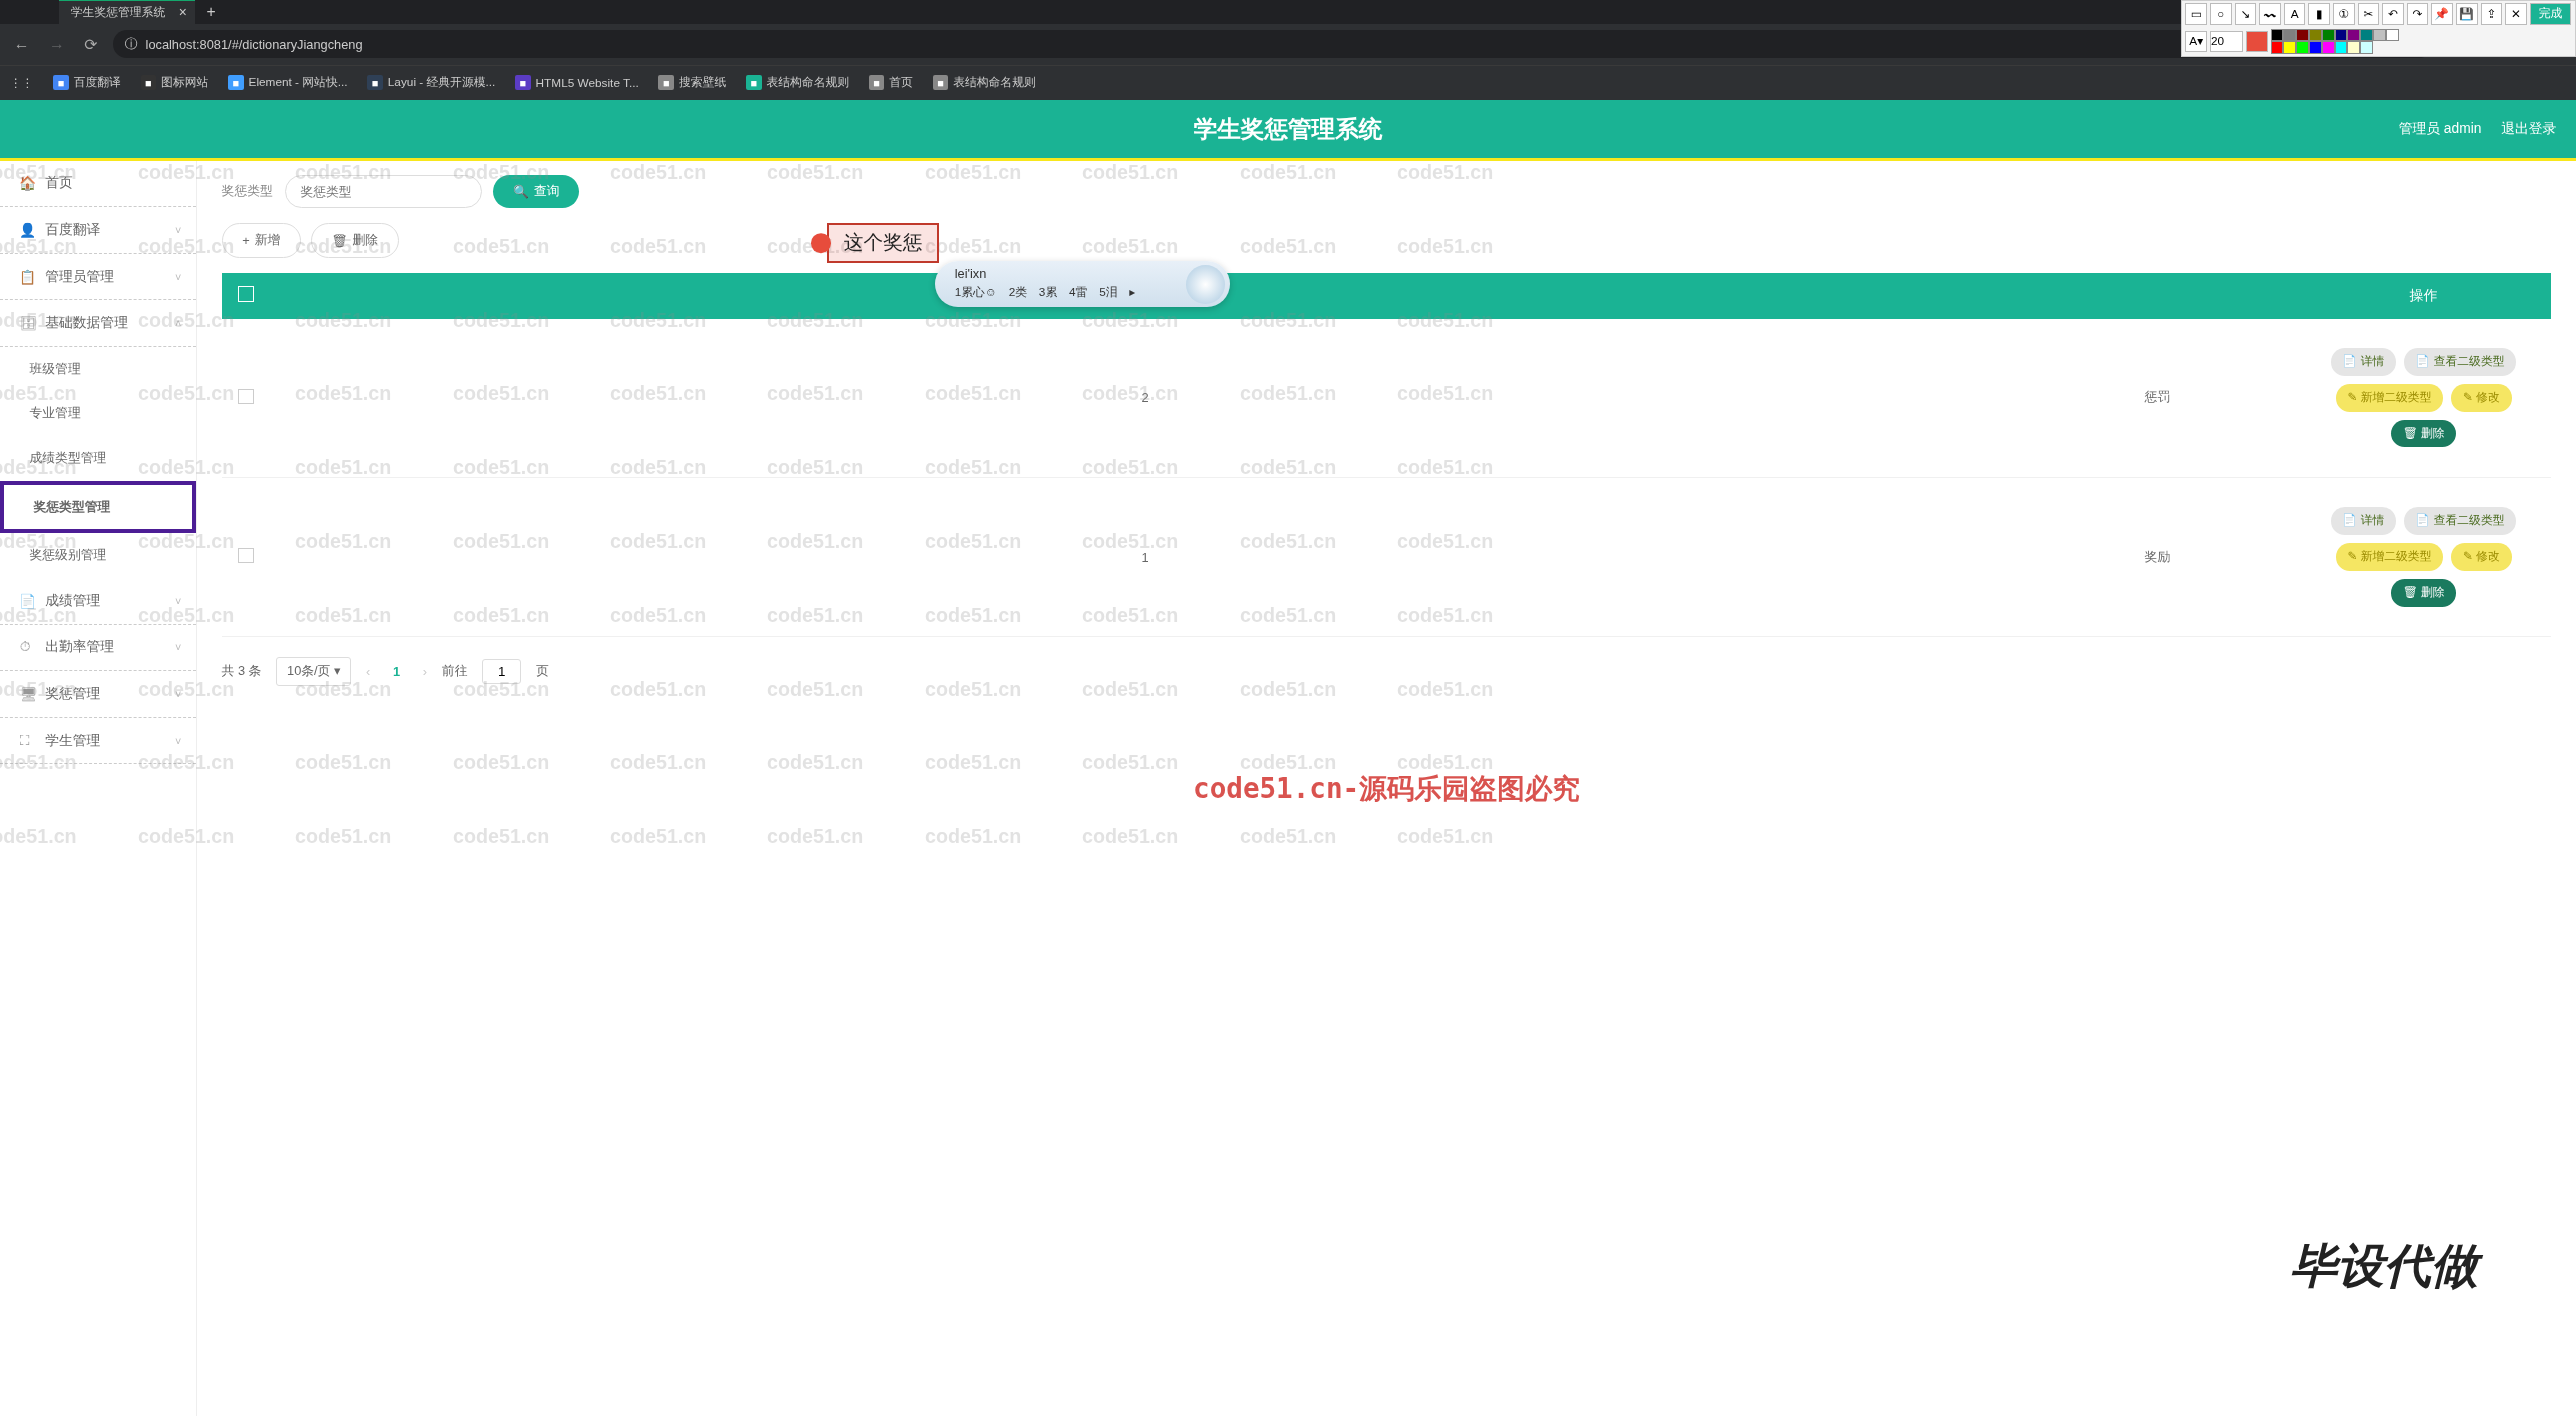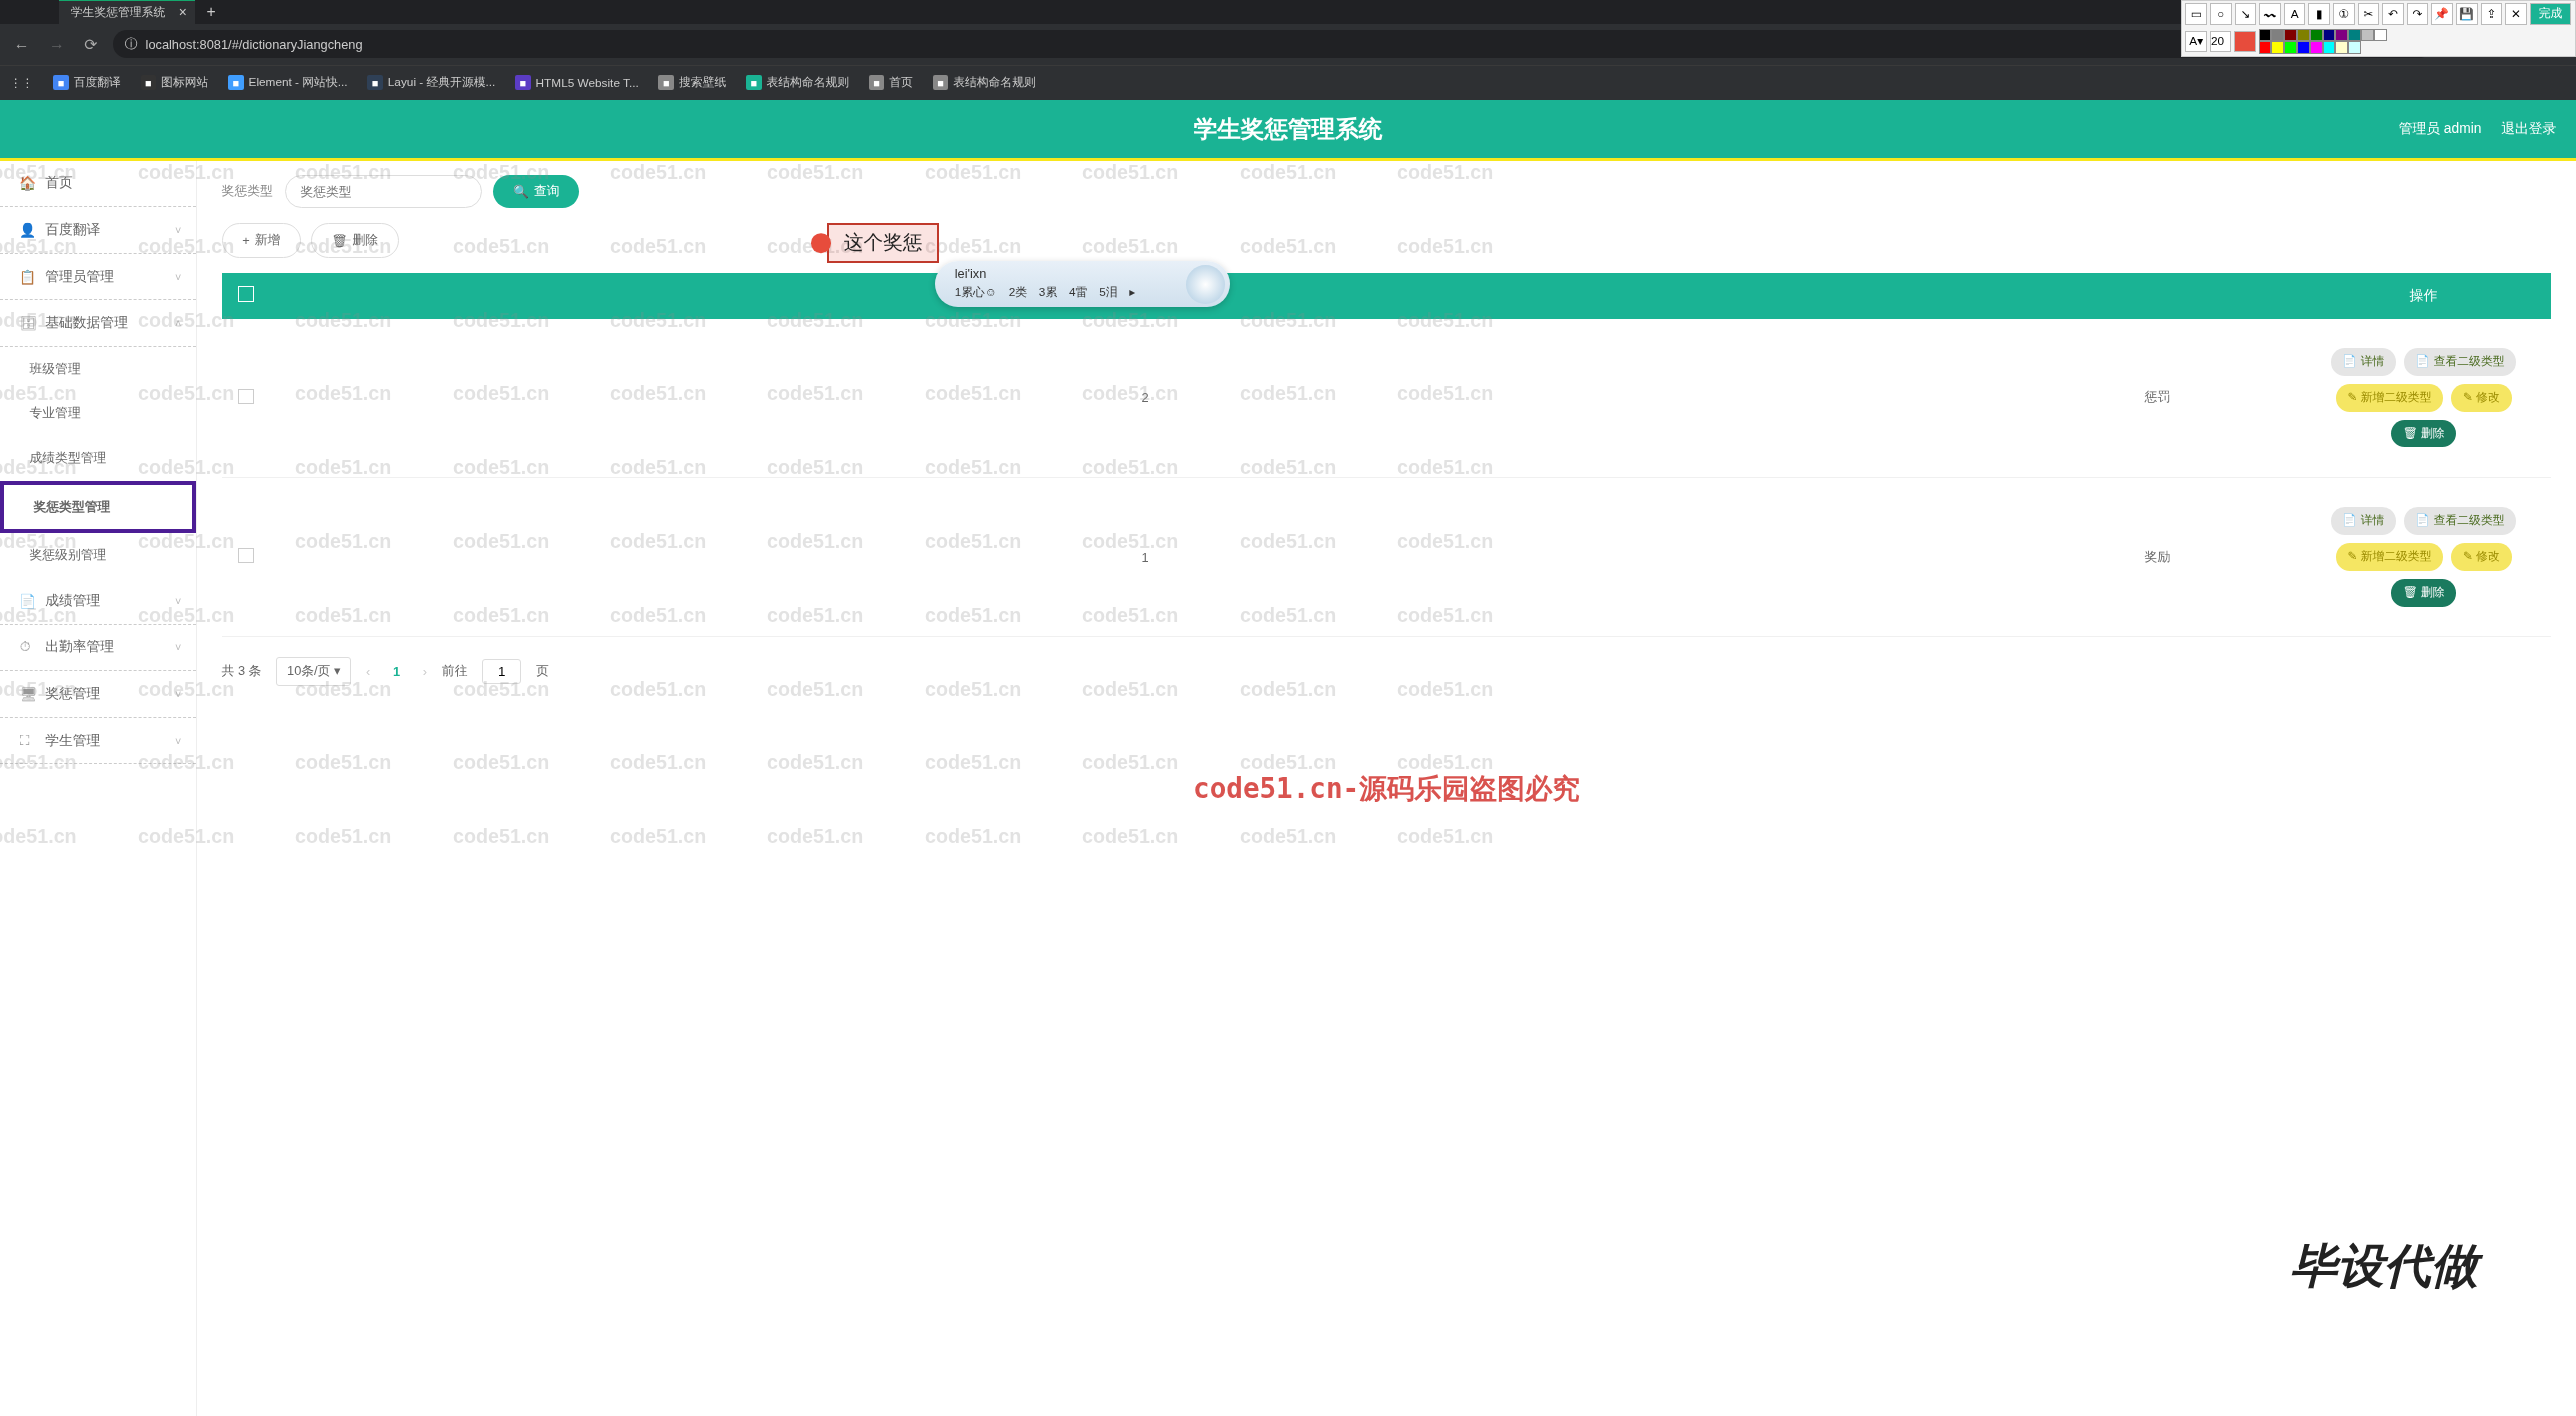--- a/index.html
+++ b/index.html
@@ -170,21 +170,21 @@
     <span class="et-btn">↶</span>
     <span class="et-btn">↷</span>
     <span class="et-btn">📌</span>
     <span class="et-btn">💾</span>
     <span class="et-btn">⇪</span>
     <span class="et-btn">✕</span>
     <span class="et-btn" style="background:#1ab394;color:#fff;width:auto;padding:0 7.9px">完成</span>
   </div>
   <div class="editor-row">
     <span class="et-btn">A▾</span>
-    <input class="et-btn" style="width: 21px;" value="20">
+    <input class="et-btn" style="width: 33px;" value="20">
     <span class="et-btn" style="background:#e74c3c"></span>
     <div class="color-palette">
       <span class="cp" style="background:#000"></span>
         <span class="cp" style="background:#808080"></span>
         <span class="cp" style="background:#800000"></span>
         <span class="cp" style="background:#808000"></span>
         <span class="cp" style="background:#008000"></span>
         <span class="cp" style="background:#000080"></span>
         <span class="cp" style="background:#800080"></span>
         <span class="cp" style="background:#008080"></span>

